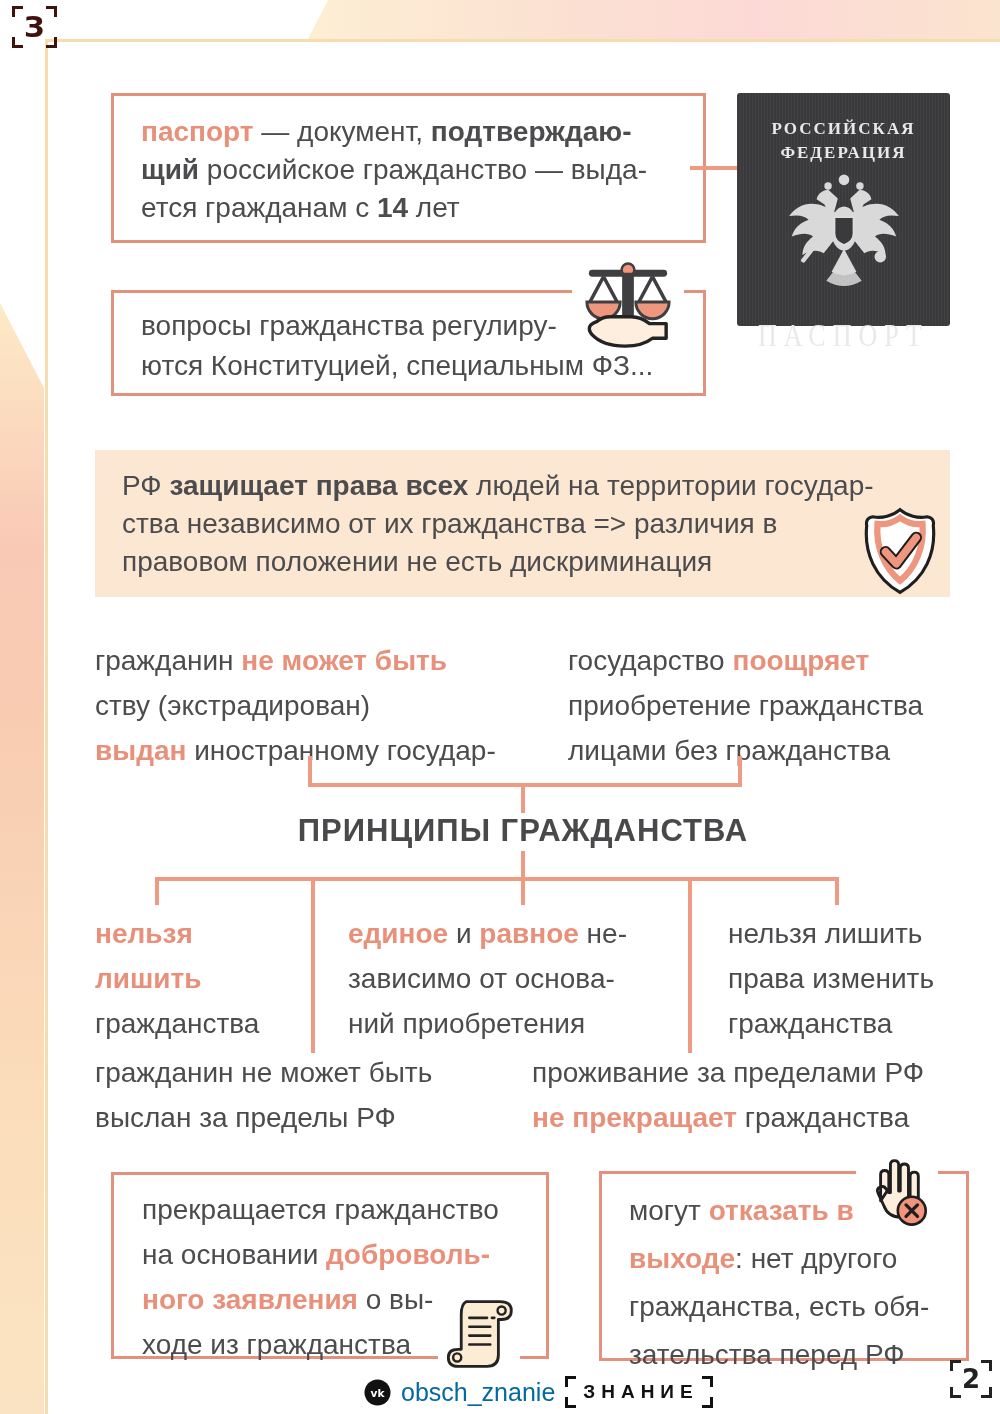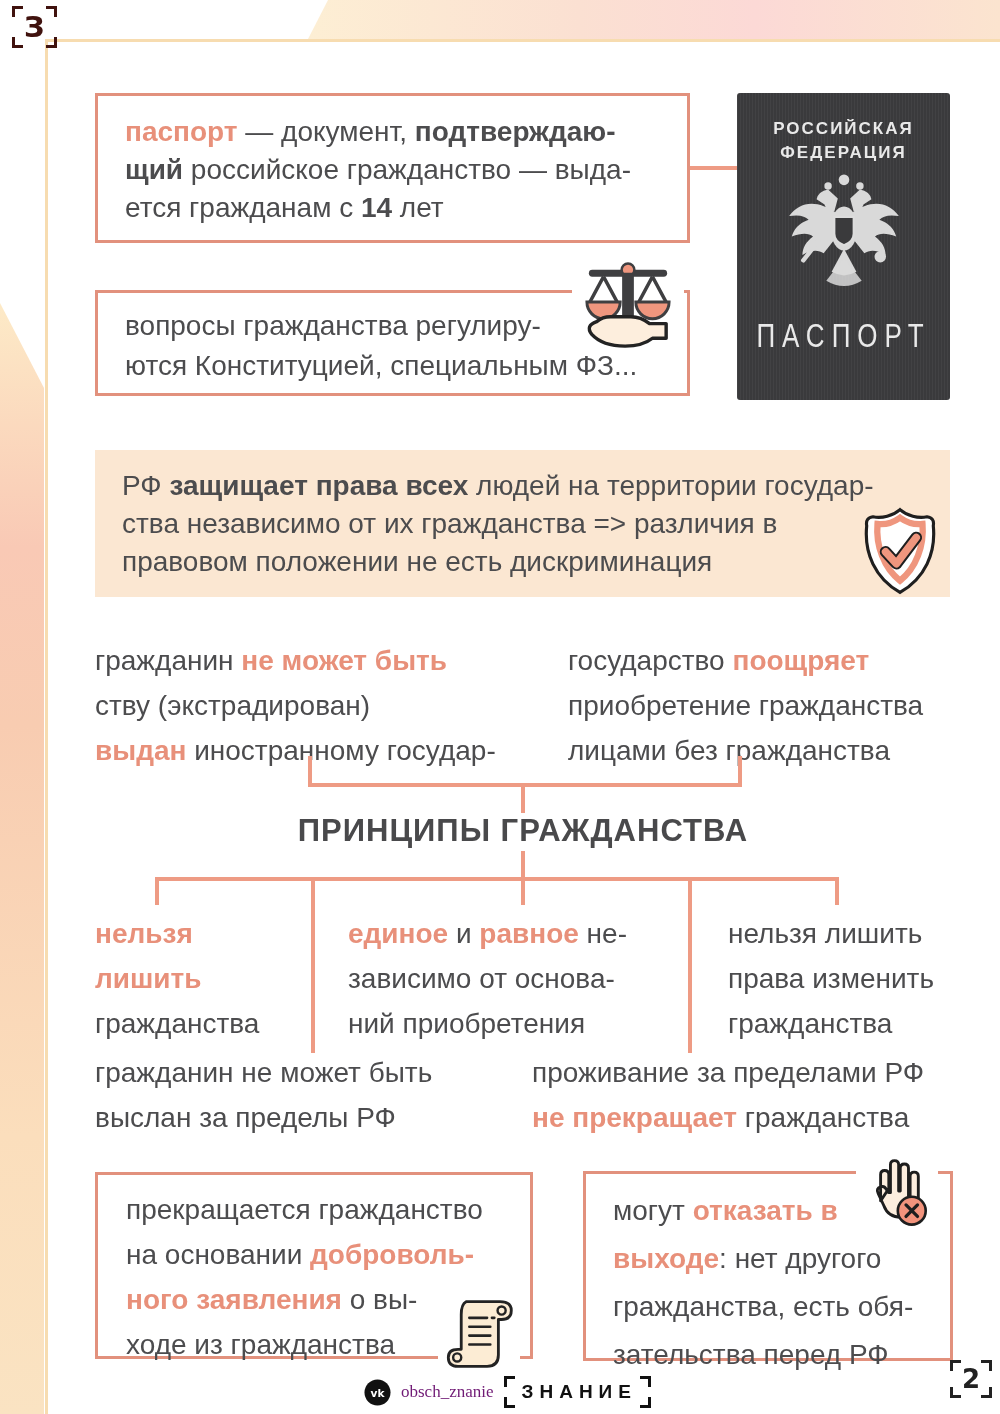--- a/index.html
+++ b/index.html
@@ -25,34 +25,34 @@
   .bk i{position:absolute;width:8px;height:8px;border:0 solid currentColor;}
   .bk i.tl{left:0;top:0;border-left-width:3px;border-top-width:3px;}
   .bk i.tr{right:0;top:0;border-right-width:3px;border-top-width:3px;}
   .bk i.bl{left:0;bottom:0;border-left-width:3px;border-bottom-width:3px;}
   .bk i.br{right:0;bottom:0;border-right-width:3px;border-bottom-width:3px;}
 
   .logo-mark{position:absolute;left:12px;top:6px;color:var(--maroon);
         font-size:29px;font-family:"DejaVu Sans",sans-serif;}
 
   
-  .obox{position:absolute;border:3px solid var(--border);background:#fff;box-sizing:border-box;}
+  .obox{position:absolute;border:3px solid var(--border);background:#fff;box-sizing:border-box;margin-left:16px;}
   .rich .line{white-space:pre;}
   .ab{color:var(--accent);font-weight:700;}
   .b{font-weight:700;}
 
   #box-definition{left:95px;top:93px;width:595px;height:150px;padding:17px 0 0 27px;
         font-size:28px;line-height:38px;}
   #connector-passport{position:absolute;left:690px;top:166px;width:47px;height:4px;background:var(--line);}
 
   
-  #passport{position:absolute;left:737px;top:93px;width:213px;height:307px;border-radius:3px;
+  #passport{position:absolute;left:737px;top:93px;width:213px;height:233px;border-radius:3px;
         background-color:var(--passport);
         background-image:repeating-linear-gradient(90deg,rgba(255,255,255,.045) 0 1px,transparent 1px 3px);
-        text-align:center;color:#E9E9E9;font-family:Liberation Sans, sans-serif;}
+        text-align:center;color:#E9E9E9;font-family:Liberation Serif, serif;}
   .pass-country{margin-top:24px;font-size:17px;font-weight:700;letter-spacing:2px;line-height:24px;}
   .pass-emblem{margin-top:6px;}
   .pass-title{margin-top:4px;font-size:26px;letter-spacing:7px;transform:scaleY(1.25);
         transform-origin:top center;font-weight:400;}
 
   #box-law{left:95px;top:290px;width:595px;height:106px;padding:13px 0 0 27px;
         font-size:28px;line-height:40px;}
   #icon-scales{position:absolute;left:572px;top:261px;width:112px;height:90px;background:#fff;}
 
   #box-protect{position:absolute;left:95px;top:450px;width:855px;height:147px;background:var(--peach);
@@ -77,21 +77,21 @@
   #box-renounce{left:95px;top:1172px;width:438px;height:187px;padding:12px 0 0 28px;
         font-size:28px;line-height:45px;}
   #icon-scroll{position:absolute;left:438px;top:1292px;width:82px;height:84px;background:#fff;}
   #box-refuse{left:583px;top:1171px;width:370px;height:190px;padding:13px 0 0 27px;
         font-size:28px;line-height:48px;}
   #icon-stophand{position:absolute;left:856px;top:1150px;width:82px;height:82px;background:#fff;}
 
   
   #footer{position:absolute;left:364px;top:1376px;display:flex;align-items:center;gap:10px;}
   .vk-badge{width:27px;height:27px;}
-  .vk-handle{font-family:Liberation Serif, serif;font-size:17px;color:#701a75;}
+  .vk-handle{font-family:Liberation Sans, sans-serif;font-size:25px;color:#0369a1;}
   .brand{color:#111;font-size:19px;letter-spacing:6px;padding:5px 14px 5px 18px;}
   #page-num{position:absolute;left:950px;top:1360px;color:#222;font-size:26px;
         font-family:"DejaVu Sans",sans-serif;}
 </style>
 </head>
 <body>
 
 <div class="page">
 
   <div class="band-top"></div>

